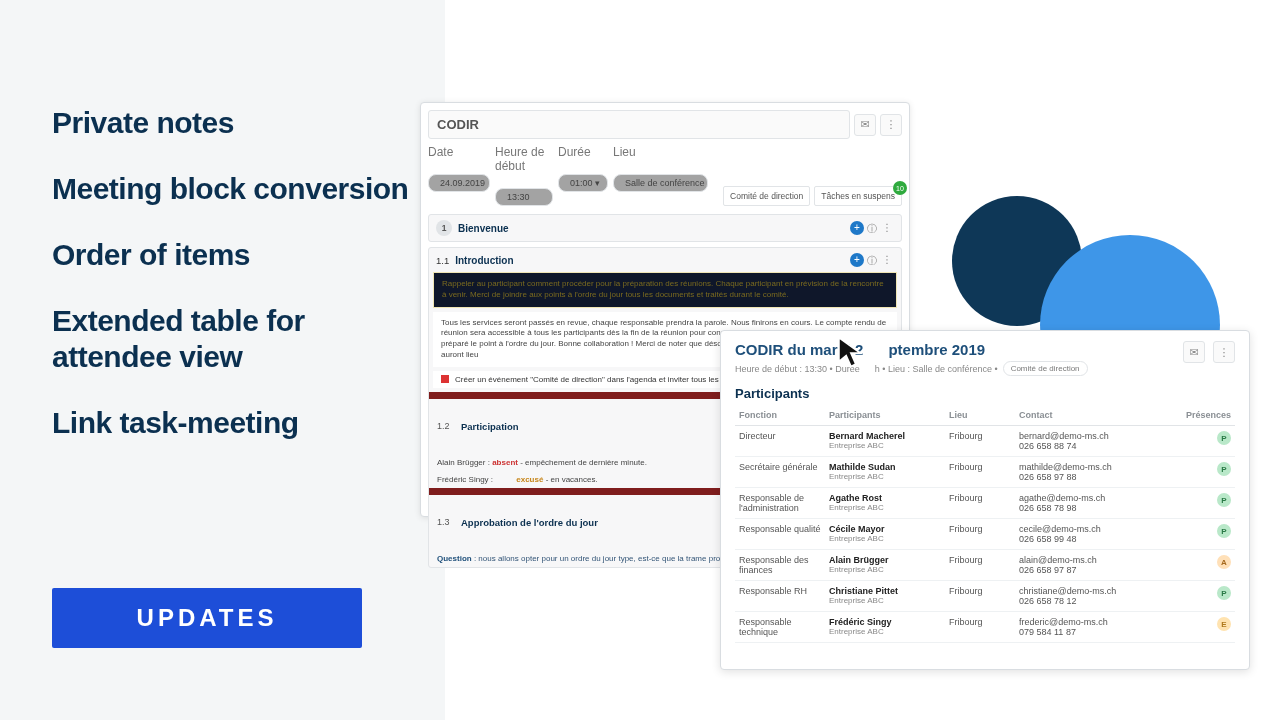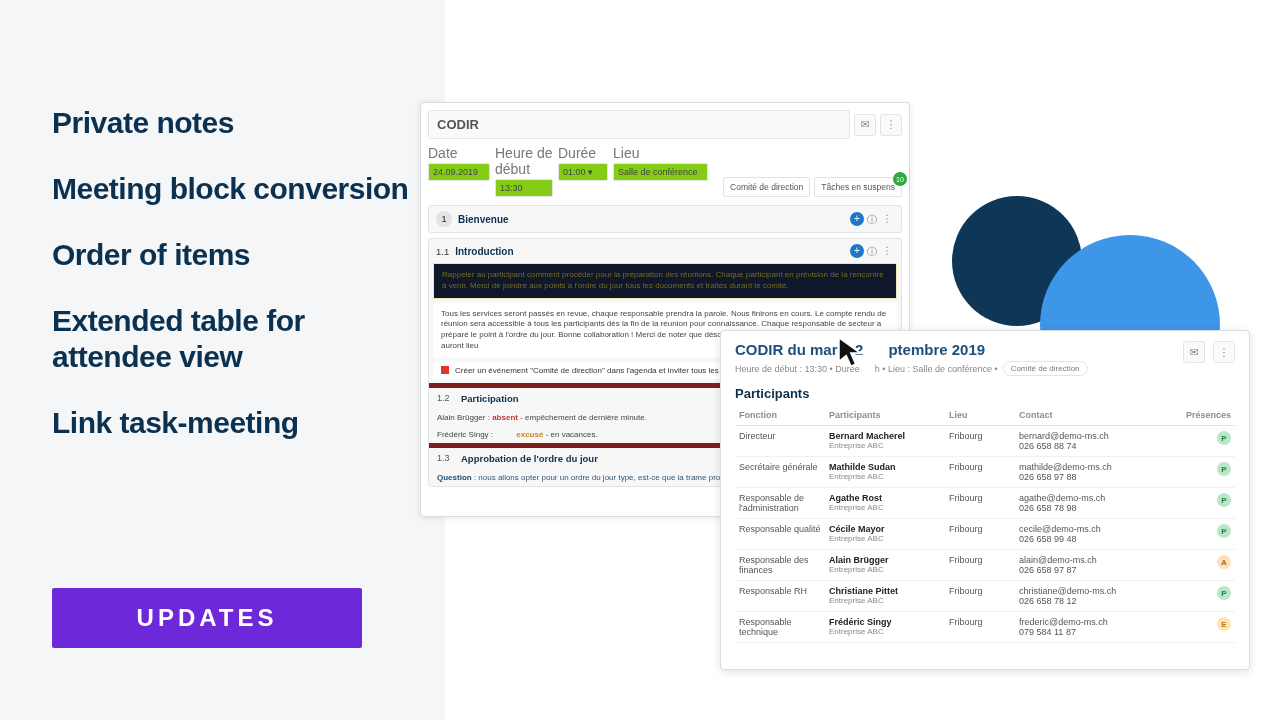--- a/index.html
+++ b/index.html
@@ -1,58 +1,58 @@
 <!DOCTYPE html>
 <html><head>
 <meta charset="utf-8">
 <style>
   * { box-sizing: border-box; margin: 0; padding: 0; }
   html, body { width: 1280px; height: 720px; font-family: Arial, Helvetica, sans-serif; background: #fff; overflow: hidden; }
   .stage { position: relative; width: 1280px; height: 576px; }
   .left-band { position: absolute; left: 0; top: 0; width: 445px; height: 720px; background: #f4f6f7; }
   .bullets { position: absolute; left: 52px; top: 105px; width: 360px; }
   .bullets h2 { font-size: 30px; line-height: 1.2; font-weight: 700; color: #0b3050; margin-bottom: 30px; letter-spacing: -0.5px; }
-  .updates-btn { position: absolute; left: 52px; top: 588px; width: 310px; height: 60px; background: #6d28d9; color: #fff; font-size: 24px; font-weight: 700; letter-spacing: 4px; border: none; border-radius: 2px; cursor: pointer; }
+  .updates-btn { position: absolute; left: 52px; top: 588px; width: 310px; height: 60px; background: #1d4ed8; color: #fff; font-size: 24px; font-weight: 700; letter-spacing: 4px; border: none; border-radius: 2px; cursor: pointer; }
 
   
   .circle1 { position: absolute; right: 198px; top: 196px; width: 130px; height: 130px; border-radius: 50%; background: #0e3757; }
   .circle2 { position: absolute; right: 60px; top: 235px; width: 180px; height: 180px; border-radius: 50%; background: #3e96e8; }
 
   
   .panel-editor {
     position: absolute; left: 420px; top: 102px; width: 490px; height: 415px;
     background: #fff; border: 1px solid #d9dde1; border-radius: 4px;
     box-shadow: 0 1px 6px rgba(0,0,0,0.1);
     font-size: 9.5px; color: #333;
     padding: 7px;
   }
   .panel-editor .title-row { display: flex; align-items: center; margin-bottom: 6px; }
   .panel-editor .title-row .title { flex: 1; background: #fafafa; border: 1px solid #e1e4e7; padding: 6px 8px; font-weight: 600; color: #555; font-size: 13px; border-radius: 3px; }
   .icon-btn { width: 22px; height: 22px; border: 1px solid #e1e4e7; background: #fafafa; margin-left: 4px; border-radius: 3px; display: flex; align-items: center; justify-content: center; color: #888; font-size: 11px; cursor: pointer; }
   .meta-row { display: flex; gap: 5px; margin-bottom: 8px; }
   .meta-field { flex: 0 0 auto; }
-  .meta-field label { display: block; font-size: 14px; color: #777; margin-bottom: 2px; }
-  .meta-field .val { border: 1px solid #e1e4e7; background: #84cc16; padding: 3px 4px; font-size: 9px; border-radius: 2px; color: #444; white-space: nowrap; }
+  .meta-field label { display: block; font-size: 12px; color: #777; margin-bottom: 15px; }
+  .meta-field .val { border: 1px solid #e1e4e7; background: #a3a3a3; padding: 3px 11px; font-size: 9px; border-radius: 8px; color: #444; white-space: nowrap; }
   .meta-right { margin-left: auto; display: flex; gap: 4px; align-items: flex-end; position: relative; }
   .chip-btn { border: 1px solid #e1e4e7; background: #fff; padding: 4px 6px; font-size: 8.5px; border-radius: 2px; color: #555; cursor: pointer; white-space: nowrap; }
   .badge10 { position: absolute; top: -6px; right: -6px; width: 14px; height: 14px; border-radius: 50%; background: #2faa3e; color: #fff; font-size: 7px; display: flex; align-items: center; justify-content: center; }
 
   .agenda-item { border: 1px solid #e1e4e7; border-radius: 3px; margin-bottom: 5px; background: #f7f7f8; }
   .agenda-header { display: flex; align-items: center; padding: 5px 7px; gap: 6px; }
   .num { display: inline-flex; align-items: center; justify-content: center; width: 16px; height: 16px; border-radius: 50%; background: #e1e4e7; color: #555; font-size: 8.5px; font-weight: 700; }
   .agenda-title { flex: 1; font-weight: 700; color: #0b3050; font-size: 10px; }
   .agenda-icons { display: flex; gap: 3px; align-items: center; }
   .plus-circ { width: 14px; height: 14px; border-radius: 50%; background: #1e78c8; color: #fff; font-size: 10px; line-height: 14px; text-align: center; cursor: pointer; }
   .mini-ic { width: 12px; height: 12px; color: #888; font-size: 10px; cursor: pointer; }
 
   .yellow-block { background: #0f172a; border: 1px solid #f0e6b5; padding: 6px 8px; font-size: 8px; line-height: 1.35; color: #7a6a1f; margin: 0 4px 4px; }
   .white-block { background: #fff; padding: 6px 8px; font-size: 8px; line-height: 1.35; color: #444; margin: 0 4px 4px; }
   .task-row { display: flex; gap: 6px; align-items: center; background: #fff; padding: 4px 8px; font-size: 8px; margin: 0 4px 4px; }
   .task-sq { width: 8px; height: 8px; background: #d33; }
-  .subhead { display: flex; align-items: center; padding: 5px 8px; gap: 6px; border-top: 5px solid #7f1d1d; background: #f7f7f8; }
+  .subhead { display: flex; align-items: center; padding: 22px 8px; gap: 6px; border-top: 7px solid #7f1d1d; background: #f7f7f8; }
   .subhead .num2 { color: #555; font-size: 9px; min-width: 18px; }
   .subhead .subtitle { font-weight: 700; color: #0b3050; font-size: 9.5px; }
   .attendee-note { padding: 4px 8px; font-size: 8px; color: #444; }
   .attendee-note .absent { color: #c33; font-weight: 600; }
   .attendee-note .excuse { color: #c7861b; font-weight: 600; margin-left: 21px; }
   .question-line { padding: 4px 8px; font-size: 8px; color: #357; }
   .question-line .ql { font-weight: 600; color: #1e4f7a; }
 
   
   .popover {

